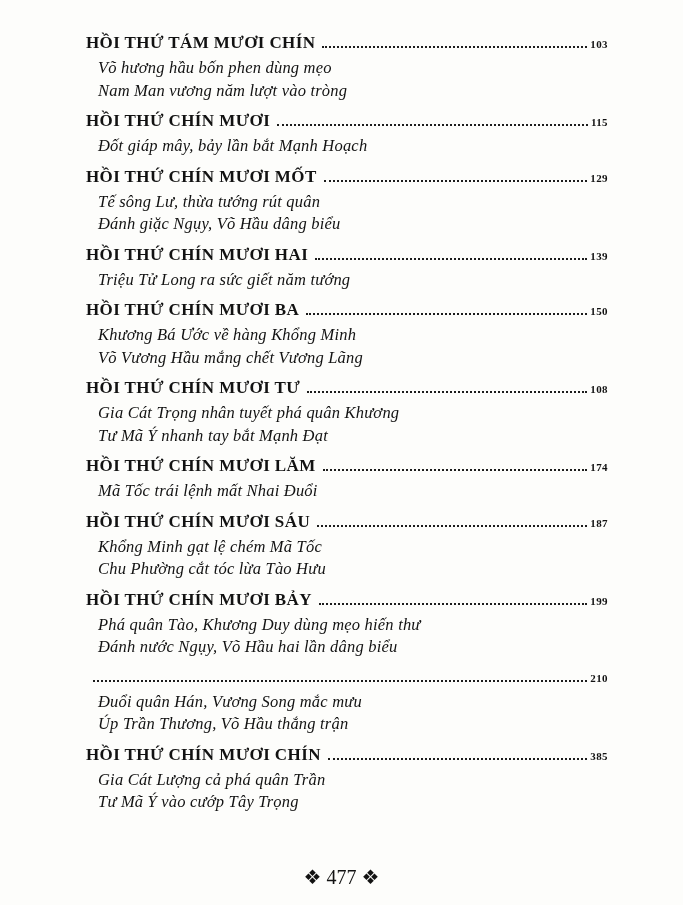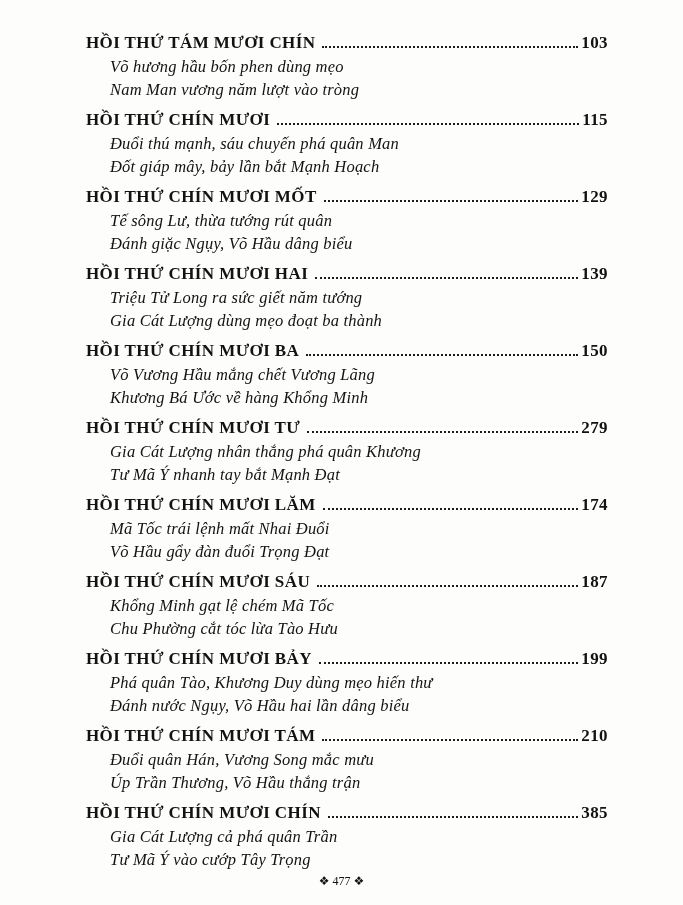--- a/index.html
+++ b/index.html
@@ -36,36 +36,36 @@
   }
   .dots {
     flex: 1 1 auto;
     border-bottom: 2.6px dotted #1c1c1c;
     margin: 0 3px 4px 7px;
     min-width: 20px;
     height: 1px;
   }
   .page-num {
     flex: 0 0 auto;
-    font-size: 17px;
+    font-size: 11px;
   }
   .subtitle {
     font-style: italic;
     font-size: 16.5px;
     line-height: 22.5px;
-    margin-left: 24px;
+    margin-left: 12px;
     letter-spacing: 0.2px;
   }
   .footer {
     position: absolute;
     bottom: 16px;
     left: 0;
     right: 0;
     text-align: center;
-    font-size: 12px;
+    font-size: 20px;
     color: #121212;
   }
 </style>
 </head>
 <body>
 
 <div class="page">
   <div>
   <div class="toc-entry">
     <div class="title-row">
@@ -76,72 +76,69 @@
     <div class="subtitle">Võ hương hầu bốn phen dùng mẹo</div>
     <div class="subtitle">Nam Man vương năm lượt vào tròng</div>
   </div>
 
   <div class="toc-entry">
     <div class="title-row">
       <span class="title-text">HỒI THỨ CHÍN MƯƠI</span>
       <span class="dots"></span>
       <span class="page-num">115</span>
     </div>
-    <div class="subtitle">Đuổi thú mạnh, sáu chuyến phá quân Man</div>
     <div class="subtitle">Đốt giáp mây, bảy lần bắt Mạnh Hoạch</div>
   </div>
 
   <div class="toc-entry">
     <div class="title-row">
       <span class="title-text">HỒI THỨ CHÍN MƯƠI MỐT</span>
       <span class="dots"></span>
       <span class="page-num">129</span>
     </div>
     <div class="subtitle">Tế sông Lư, thừa tướng rút quân</div>
     <div class="subtitle">Đánh giặc Ngụy, Võ Hầu dâng biểu</div>
   </div>
 
   <div class="toc-entry">
     <div class="title-row">
       <span class="title-text">HỒI THỨ CHÍN MƯƠI HAI</span>
       <span class="dots"></span>
       <span class="page-num">139</span>
     </div>
     <div class="subtitle">Triệu Tử Long ra sức giết năm tướng</div>
-    <div class="subtitle">Gia Cát Lượng dùng mẹo đoạt ba thành</div>
   </div>
 
   <div class="toc-entry">
     <div class="title-row">
       <span class="title-text">HỒI THỨ CHÍN MƯƠI BA</span>
       <span class="dots"></span>
       <span class="page-num">150</span>
     </div>
+    <div class="subtitle">Khương Bá Ước về hàng Khổng Minh</div>
     <div class="subtitle">Võ Vương Hầu mắng chết Vương Lãng</div>
-    <div class="subtitle">Khương Bá Ước về hàng Khổng Minh</div>
   </div>
 
   <div class="toc-entry">
     <div class="title-row">
       <span class="title-text">HỒI THỨ CHÍN MƯƠI TƯ</span>
       <span class="dots"></span>
-      <span class="page-num">279</span>
+      <span class="page-num">108</span>
     </div>
-    <div class="subtitle">Gia Cát Lượng nhân thắng phá quân Khương</div>
+    <div class="subtitle">Gia Cát Trọng nhân tuyết phá quân Khương</div>
     <div class="subtitle">Tư Mã Ý nhanh tay bắt Mạnh Đạt</div>
   </div>
 
   <div class="toc-entry">
     <div class="title-row">
       <span class="title-text">HỒI THỨ CHÍN MƯƠI LĂM</span>
       <span class="dots"></span>
       <span class="page-num">174</span>
     </div>
     <div class="subtitle">Mã Tốc trái lệnh mất Nhai Đuổi</div>
-    <div class="subtitle">Võ Hầu gẩy đàn đuổi Trọng Đạt</div>
   </div>
 
   <div class="toc-entry">
     <div class="title-row">
       <span class="title-text">HỒI THỨ CHÍN MƯƠI SÁU</span>
       <span class="dots"></span>
       <span class="page-num">187</span>
     </div>
     <div class="subtitle">Khổng Minh gạt lệ chém Mã Tốc</div>
     <div class="subtitle">Chu Phường cắt tóc lừa Tào Hưu</div>
@@ -152,21 +149,20 @@
       <span class="title-text">HỒI THỨ CHÍN MƯƠI BẢY</span>
       <span class="dots"></span>
       <span class="page-num">199</span>
     </div>
     <div class="subtitle">Phá quân Tào, Khương Duy dùng mẹo hiến thư</div>
     <div class="subtitle">Đánh nước Ngụy, Võ Hầu hai lần dâng biểu</div>
   </div>
 
   <div class="toc-entry">
     <div class="title-row">
-      <span class="title-text">HỒI THỨ CHÍN MƯƠI TÁM</span>
       <span class="dots"></span>
       <span class="page-num">210</span>
     </div>
     <div class="subtitle">Đuổi quân Hán, Vương Song mắc mưu</div>
     <div class="subtitle">Úp Trần Thương, Võ Hầu thắng trận</div>
   </div>
 
   <div class="toc-entry">
     <div class="title-row">
       <span class="title-text">HỒI THỨ CHÍN MƯƠI CHÍN</span>

